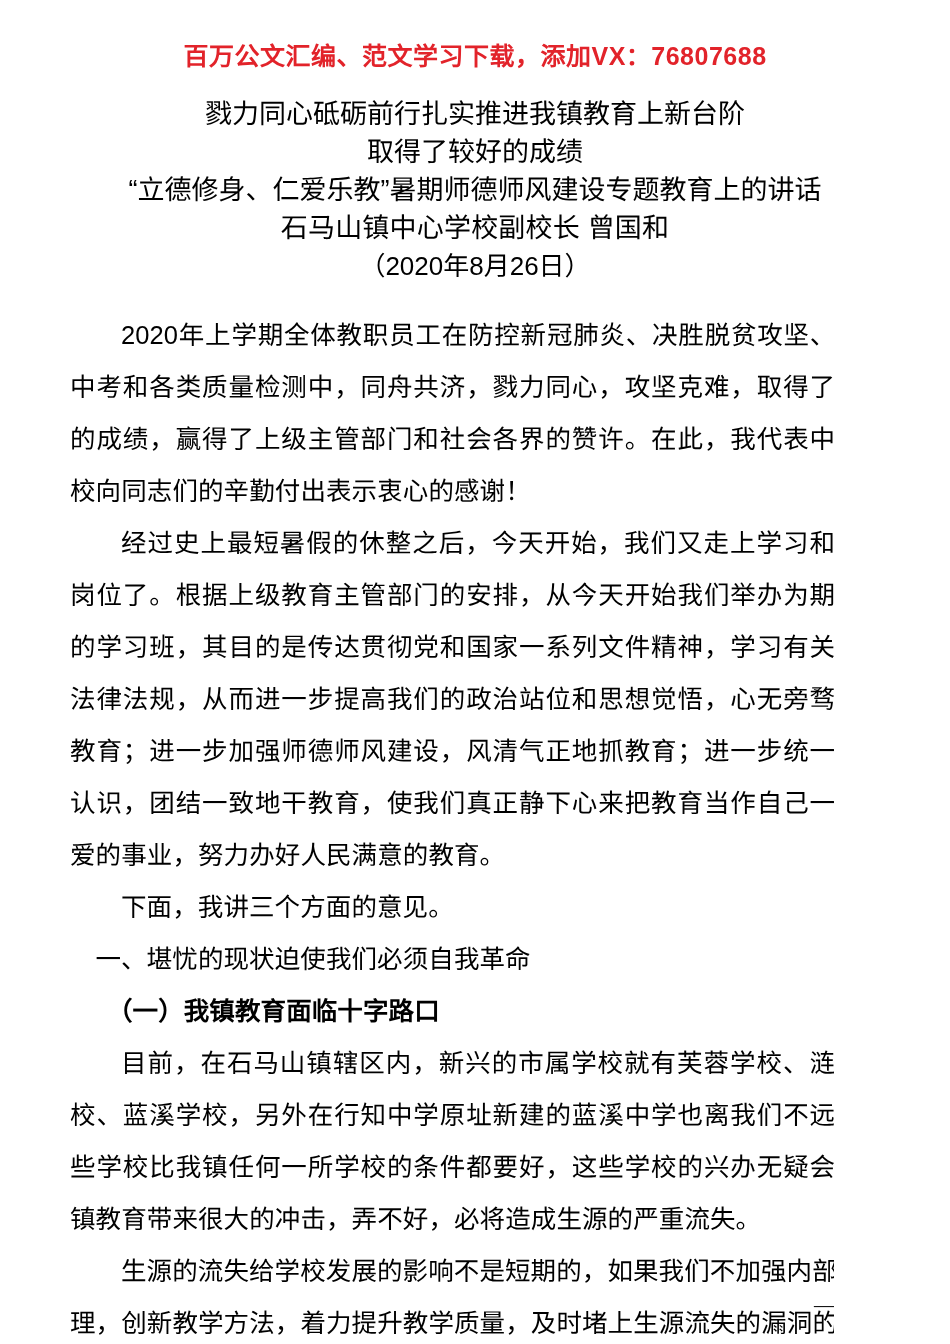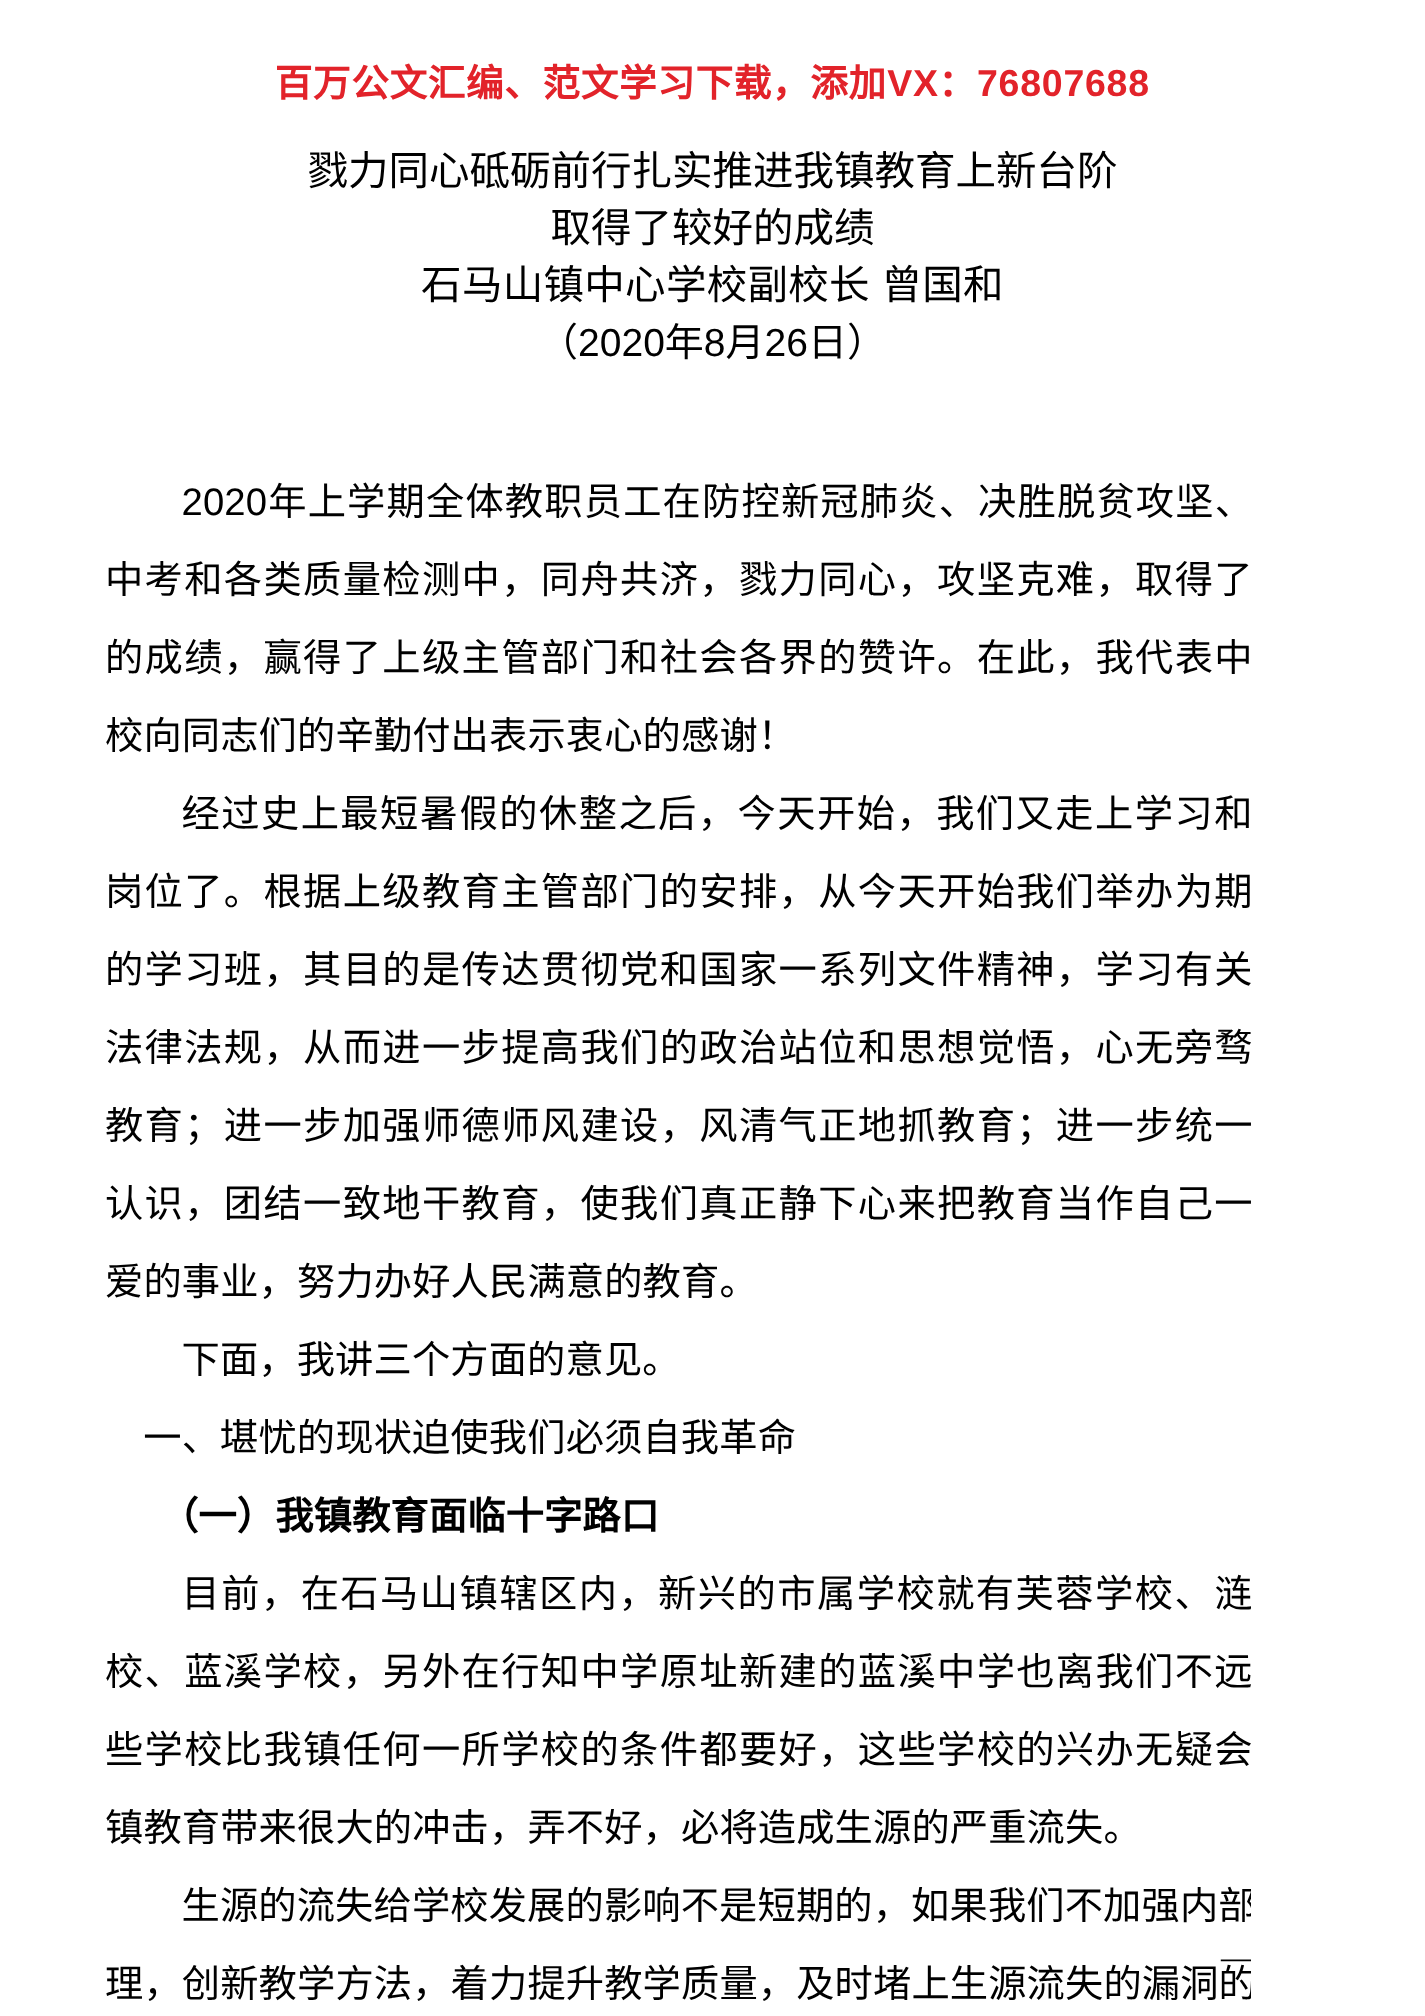--- a/index.html
+++ b/index.html
@@ -105,20 +105,21 @@
 
 <div class="page">
 
   <div class="promo-banner">
     <span class="promo-text" style="color: rgb(226, 35, 42);">百万公文汇编、范文学习下载，添加VX：76807688</span>
   </div>
 
   <div class="title-block">
     <div class="title-line">戮力同心砥砺前行扎实推进我镇教育上新台阶</div>
     <div class="title-line">取得了较好的成绩</div>
+    <div class="title-line">“立德修身、仁爱乐教”暑期师德师风建设专题教育上的讲话</div>
     <div class="title-line byline">石马山镇中心学校副校长  曾国和</div>
     <div class="title-line dateline">（2020年8月26日）</div>
   </div>
 
   <div class="body-block">
     <p class="para">2020年上学期全体教职员工在防控新冠肺炎、决胜脱贫攻坚、迎战中考和各类质量检测中，同舟共济，戮力同心，攻坚克难，取得了较好的成绩，赢得了上级主管部门和社会各界的赞许。在此，我代表中心学校向同志们的辛勤付出表示衷心的感谢！</p>
     <p class="para">经过史上最短暑假的休整之后，今天开始，我们又走上学习和工作岗位了。根据上级教育主管部门的安排，从今天开始我们举办为期三天的学习班，其目的是传达贯彻党和国家一系列文件精神，学习有关政策法律法规，从而进一步提高我们的政治站位和思想觉悟，心无旁骛地搞教育；进一步加强师德师风建设，风清气正地抓教育；进一步统一思想认识，团结一致地干教育，使我们真正静下心来把教育当作自己一生挚爱的事业，努力办好人民满意的教育。</p>
     <p class="para lastline">下面，我讲三个方面的意见。</p>
     <p class="para plain-head">一、堪忧的现状迫使我们必须自我革命</p>
     <p class="para bold-head">（一）我镇教育面临十字路口</p>

